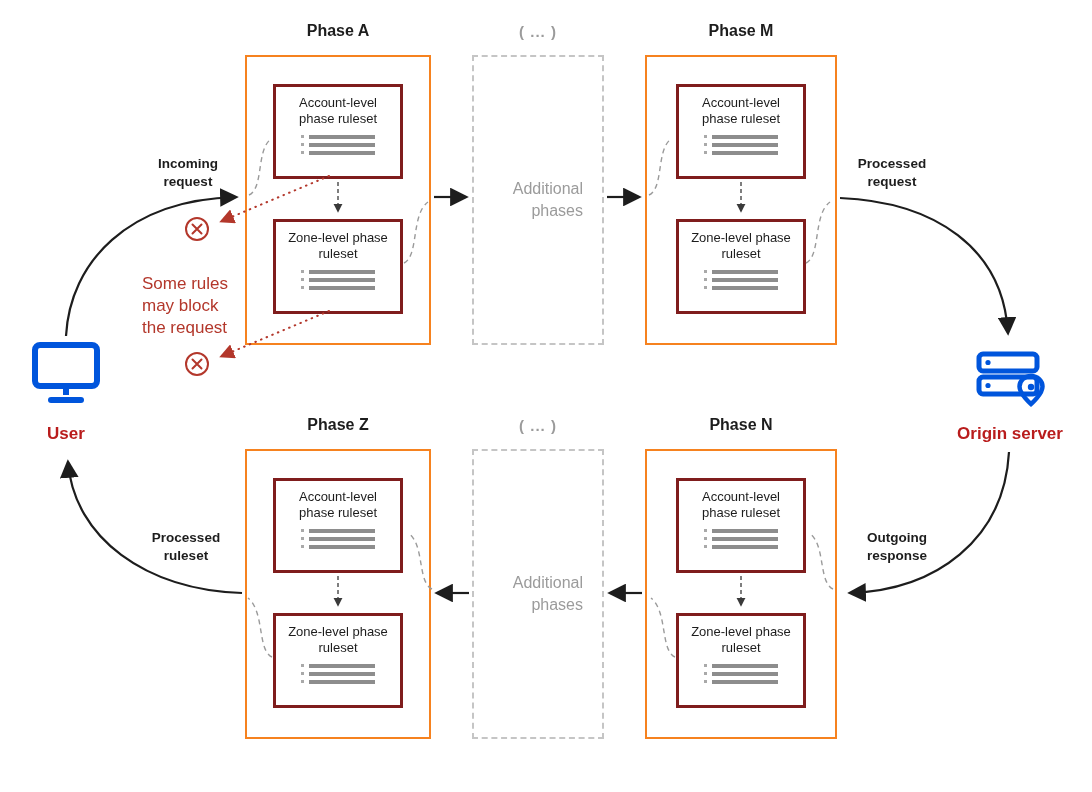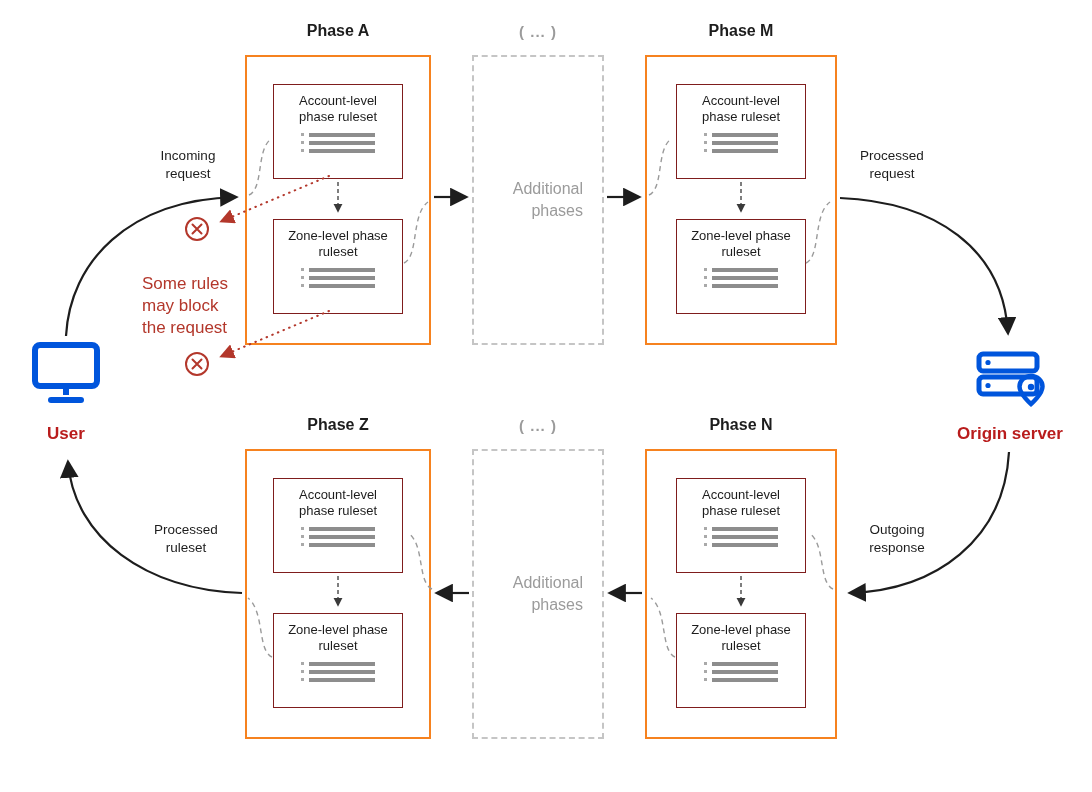--- a/index.html
+++ b/index.html
@@ -13,33 +13,33 @@
   html,body{background:#fff;}
   body{font-family:"Liberation Sans",sans-serif;color:var(--color-dark);}
   .canvas{position:relative;width:1092px;height:792px;background:#fff;overflow:hidden;}
 
   .overlay{position:absolute;left:0;top:0;width:1092px;height:792px;pointer-events:none;z-index:5;}
 
   .phase-box{position:absolute;border:2px solid var(--color-orange);background:#fff;}
   .phase-title{position:absolute;text-align:center;font-weight:bold;font-size:16px;color:var(--color-dark);}
   .ellipsis-title{position:absolute;text-align:center;font-weight:bold;font-size:15px;color:#9b9b9b;letter-spacing:1px;}
 
-  .ruleset-box{position:absolute;width:130px;height:95px;border:1px solid #7f1d1d;background:#fff;
+  .ruleset-box{position:absolute;width:130px;height:95px;border:3px solid #7f1d1d;background:#fff;
                display:flex;flex-direction:column;align-items:center;padding-top:8px;}
   .ruleset-label{font-size:13px;line-height:1.25;text-align:center;color:var(--color-dark);width:110px;}
   .ruleset-lines{margin-top:7px;display:flex;flex-direction:column;gap:4px;}
   .rl-row{display:flex;align-items:center;gap:5px;}
   .rl-dot{width:3px;height:3px;background:#a9a9a9;}
   .rl-bar{width:66px;height:4px;background:#8d8d8d;}
 
   .dashed-box{position:absolute;width:132px;height:290px;border:2px dashed #c5c5c5;background:#fff;
               display:flex;align-items:center;justify-content:center;}
   .dashed-label{font-size:16px;color:#9b9b9b;text-align:right;width:90px;line-height:1.4;}
 
-  .flow-label{position:absolute;font-size:13.5px;font-weight:normal;color:var(--color-dark);text-align:center;line-height:1.3;}
+  .flow-label{position:absolute;font-size:13.5px;font-weight:bold;color:var(--color-dark);text-align:center;line-height:1.3;margin-top:8px;}
   .block-note{position:absolute;font-size:17px;color:var(--color-red);line-height:1.3;width:86px;}
 
   .endpoint{position:absolute;display:flex;flex-direction:column;align-items:center;}
   .endpoint-label{position:absolute;font-size:17px;font-weight:bold;color:#b91c1c;text-align:center;}
 
   
   .flow{fill:none;stroke:var(--color-dark);stroke-width:2.2;marker-end:url(#mArrow);}
   .squiggle{fill:none;stroke:#9a9a9a;stroke-width:1.4;stroke-dasharray:5 4;}
   .innerArrow{fill:none;stroke:#3a3a3a;stroke-width:1.3;stroke-dasharray:4 3;marker-end:url(#mArrowSm);}
   .blockline{fill:none;stroke:var(--color-red);stroke-width:2;stroke-dasharray:0.6 5.5;stroke-linecap:round;marker-end:url(#mArrowRed);}

